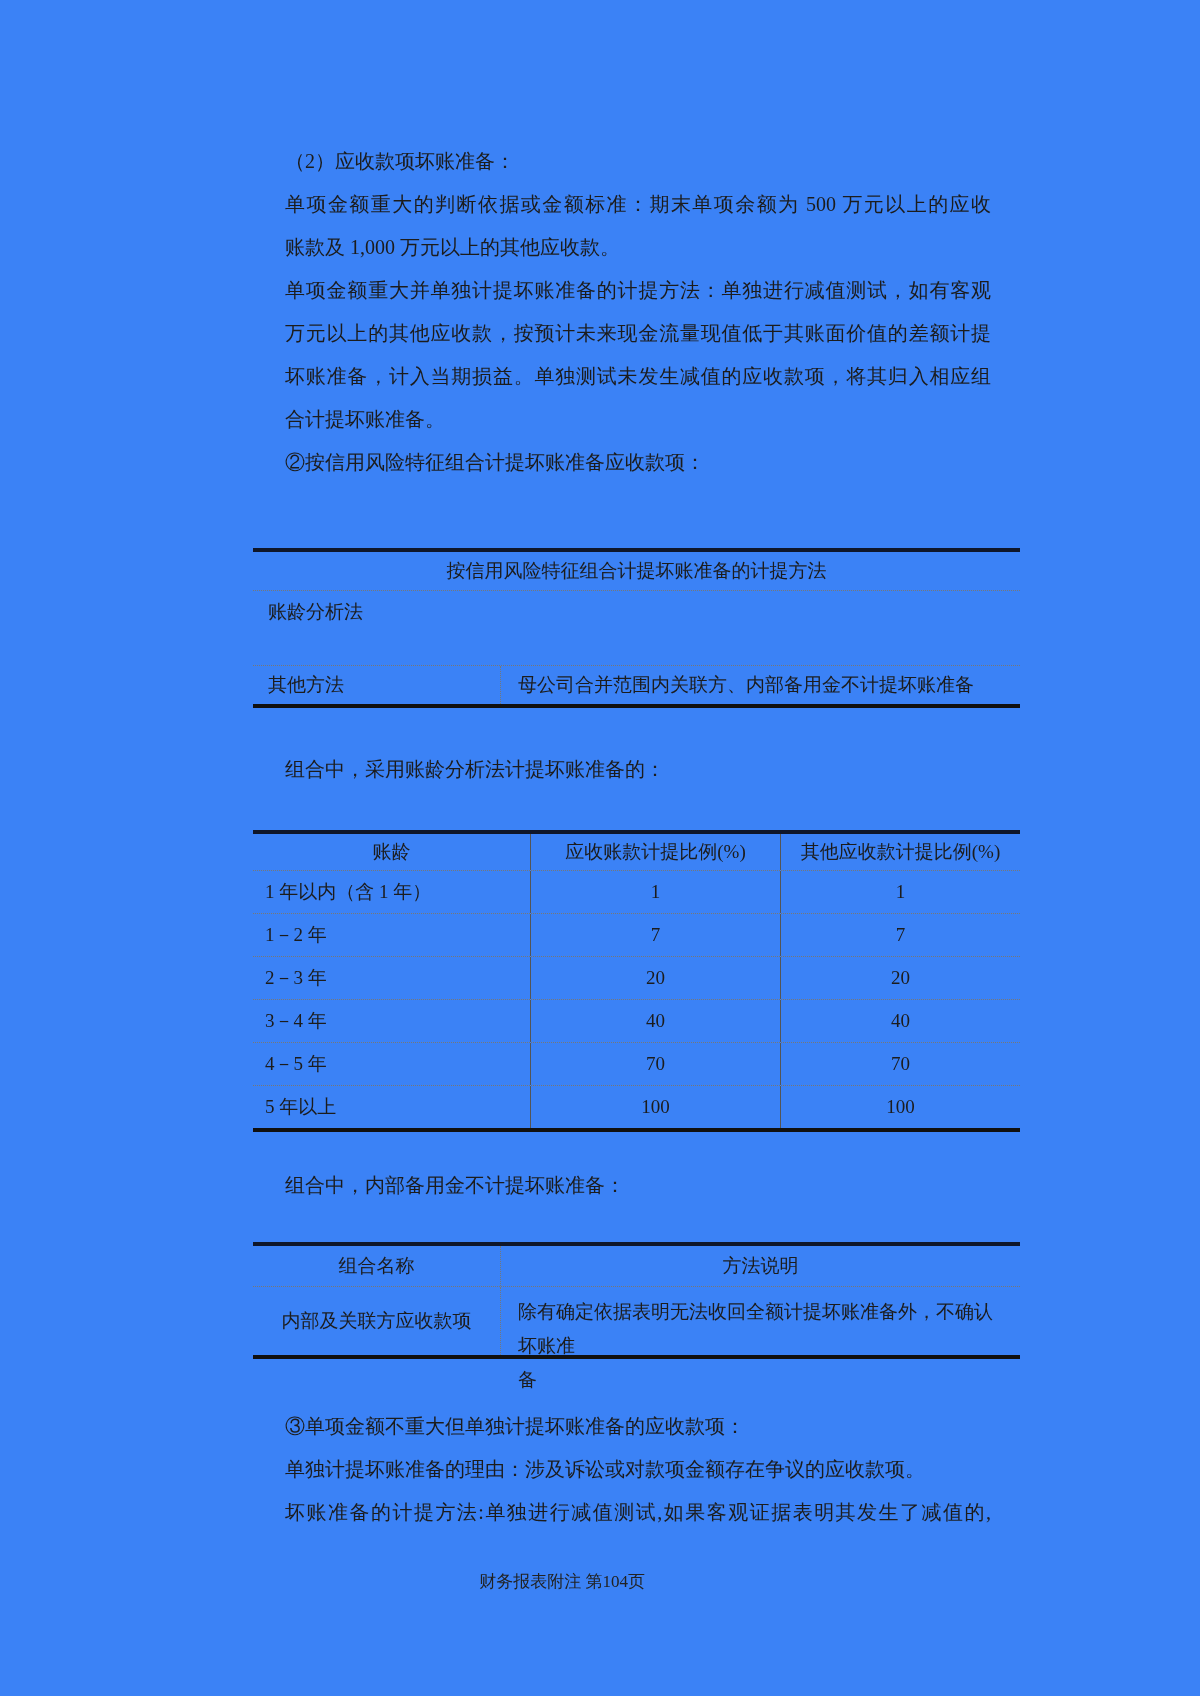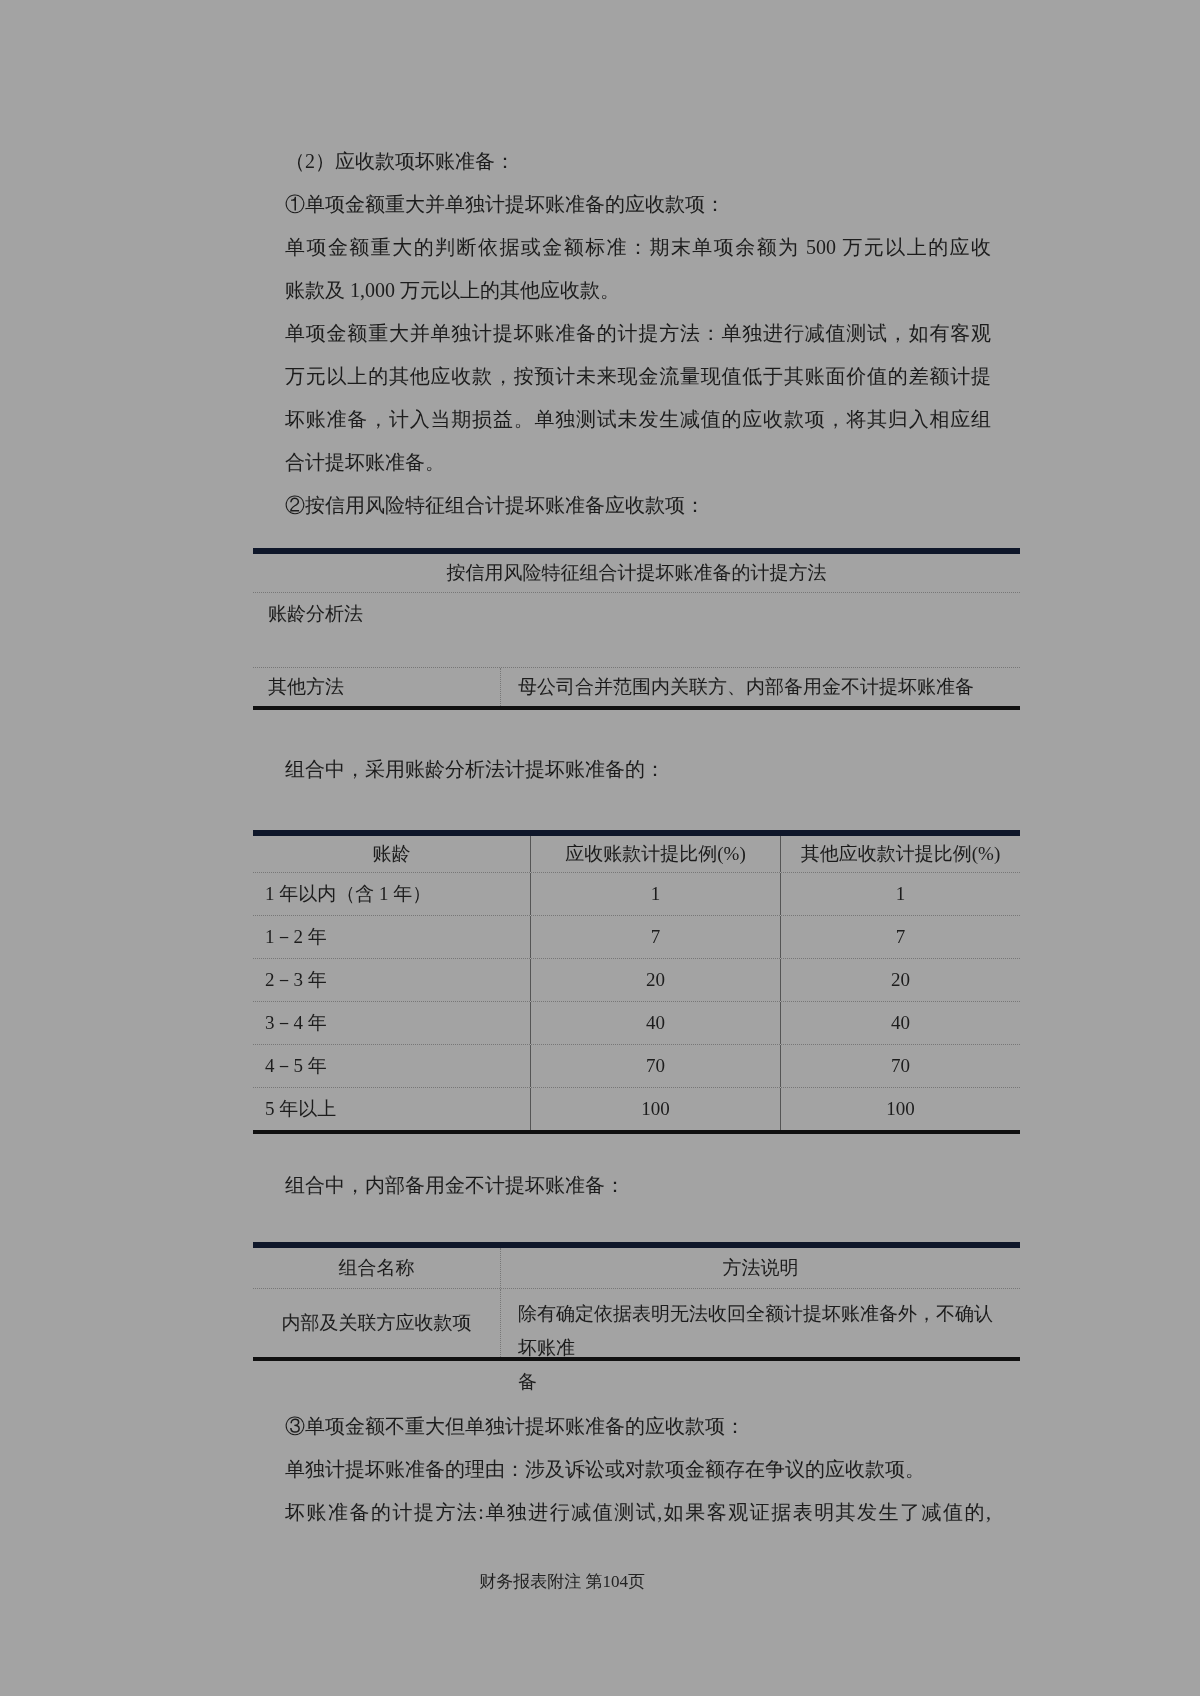--- a/index.html
+++ b/index.html
@@ -1,29 +1,29 @@
 <!DOCTYPE html>
 <html><head>
 <meta charset="utf-8">
 <style>
   html,body{margin:0;padding:0;background:#e8e8e8;}
   #page{
     position:relative;width:1200px;height:1696px;margin:0 auto;
-    background:#a3a3a3;color:#1c1c1c;
+    background:#3b82f6;color:#1c1c1c;
     font-family:"Liberation Serif","DejaVu Serif",serif;
     overflow:hidden;
   }
   
   .pblock{position:absolute;left:285px;width:706px;font-size:20px;line-height:43px;}
   .pline{white-space:nowrap;}
   .pline.j{white-space:normal;text-align:justify;text-align-last:justify;}
   
   .doc-table{
     position:absolute;left:253px;width:767px;
-    border-top:6px solid #0f172a;border-bottom:4px solid #101010;
+    border-top:4px solid #0f172a;border-bottom:4px solid #101010;
     font-size:19px;box-sizing:border-box;
   }
   .t-caption{height:38px;line-height:38px;text-align:center;}
   .t-row{display:flex;border-top:1px dotted #777;}
   .t-row:first-child{border-top:none;}
   .cell{box-sizing:border-box;}
   .cell + .cell{border-left:1px dotted #777;}
   .pre{white-space:pre-line;}
   
   #method-table{top:548px;}
@@ -62,21 +62,20 @@
     text-align:center;font-size:17px;line-height:32px;color:#222;
   }
 </style>
 </head>
 <body>
 
 <div id="page">
 
   <div id="block1" class="pblock">
     <div class="pline">（2）应收款项坏账准备：</div>
-    <div class="pline">①单项金额重大并单独计提坏账准备的应收款项：</div>
     <div class="pline j">单项金额重大的判断依据或金额标准：期末单项余额为 500 万元以上的应收</div>
     <div class="pline">账款及 1,000 万元以上的其他应收款。</div>
     <div class="pline j">单项金额重大并单独计提坏账准备的计提方法：单独进行减值测试，如有客观</div>
     <div class="pline j">万元以上的其他应收款，按预计未来现金流量现值低于其账面价值的差额计提</div>
     <div class="pline j">坏账准备，计入当期损益。单独测试未发生减值的应收款项，将其归入相应组</div>
     <div class="pline">合计提坏账准备。</div>
     <div class="pline">②按信用风险特征组合计提坏账准备应收款项：</div>
   </div>
 
   <div id="method-table" class="doc-table">

